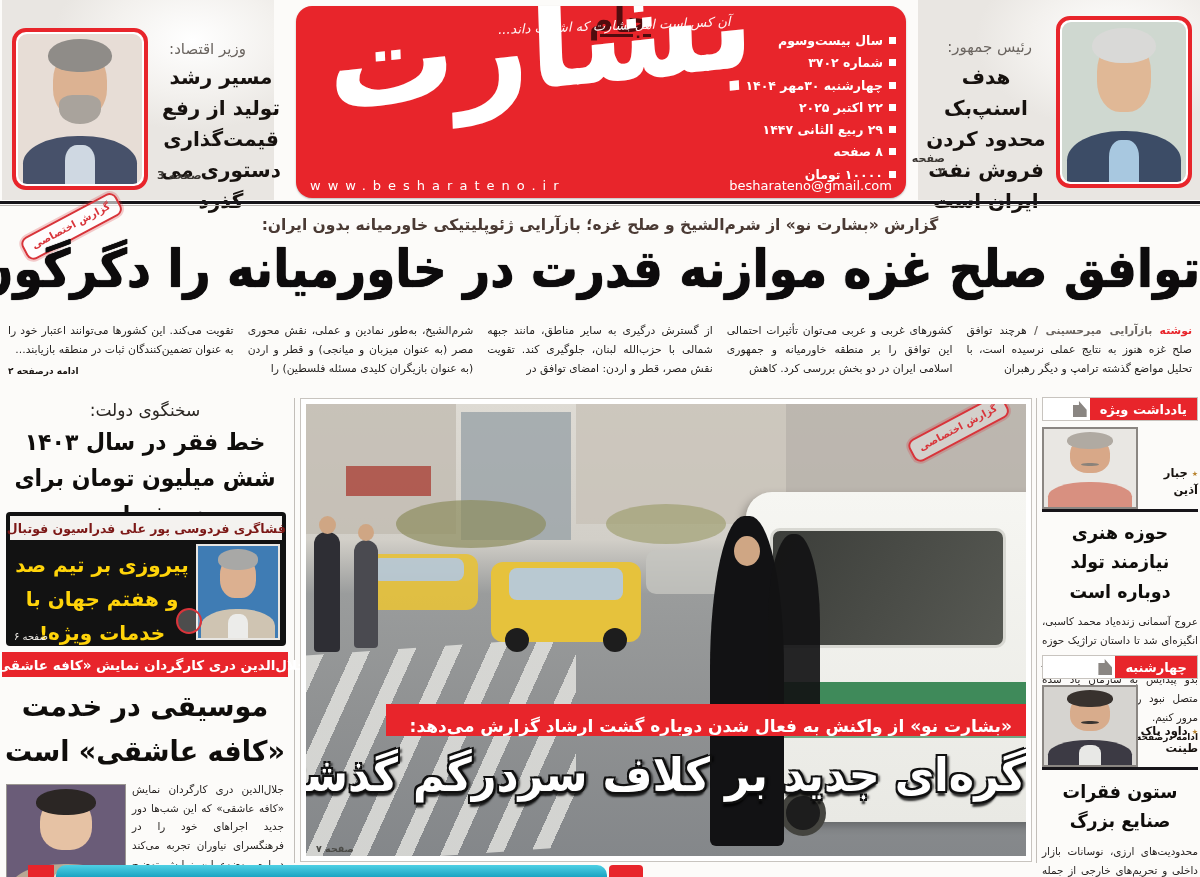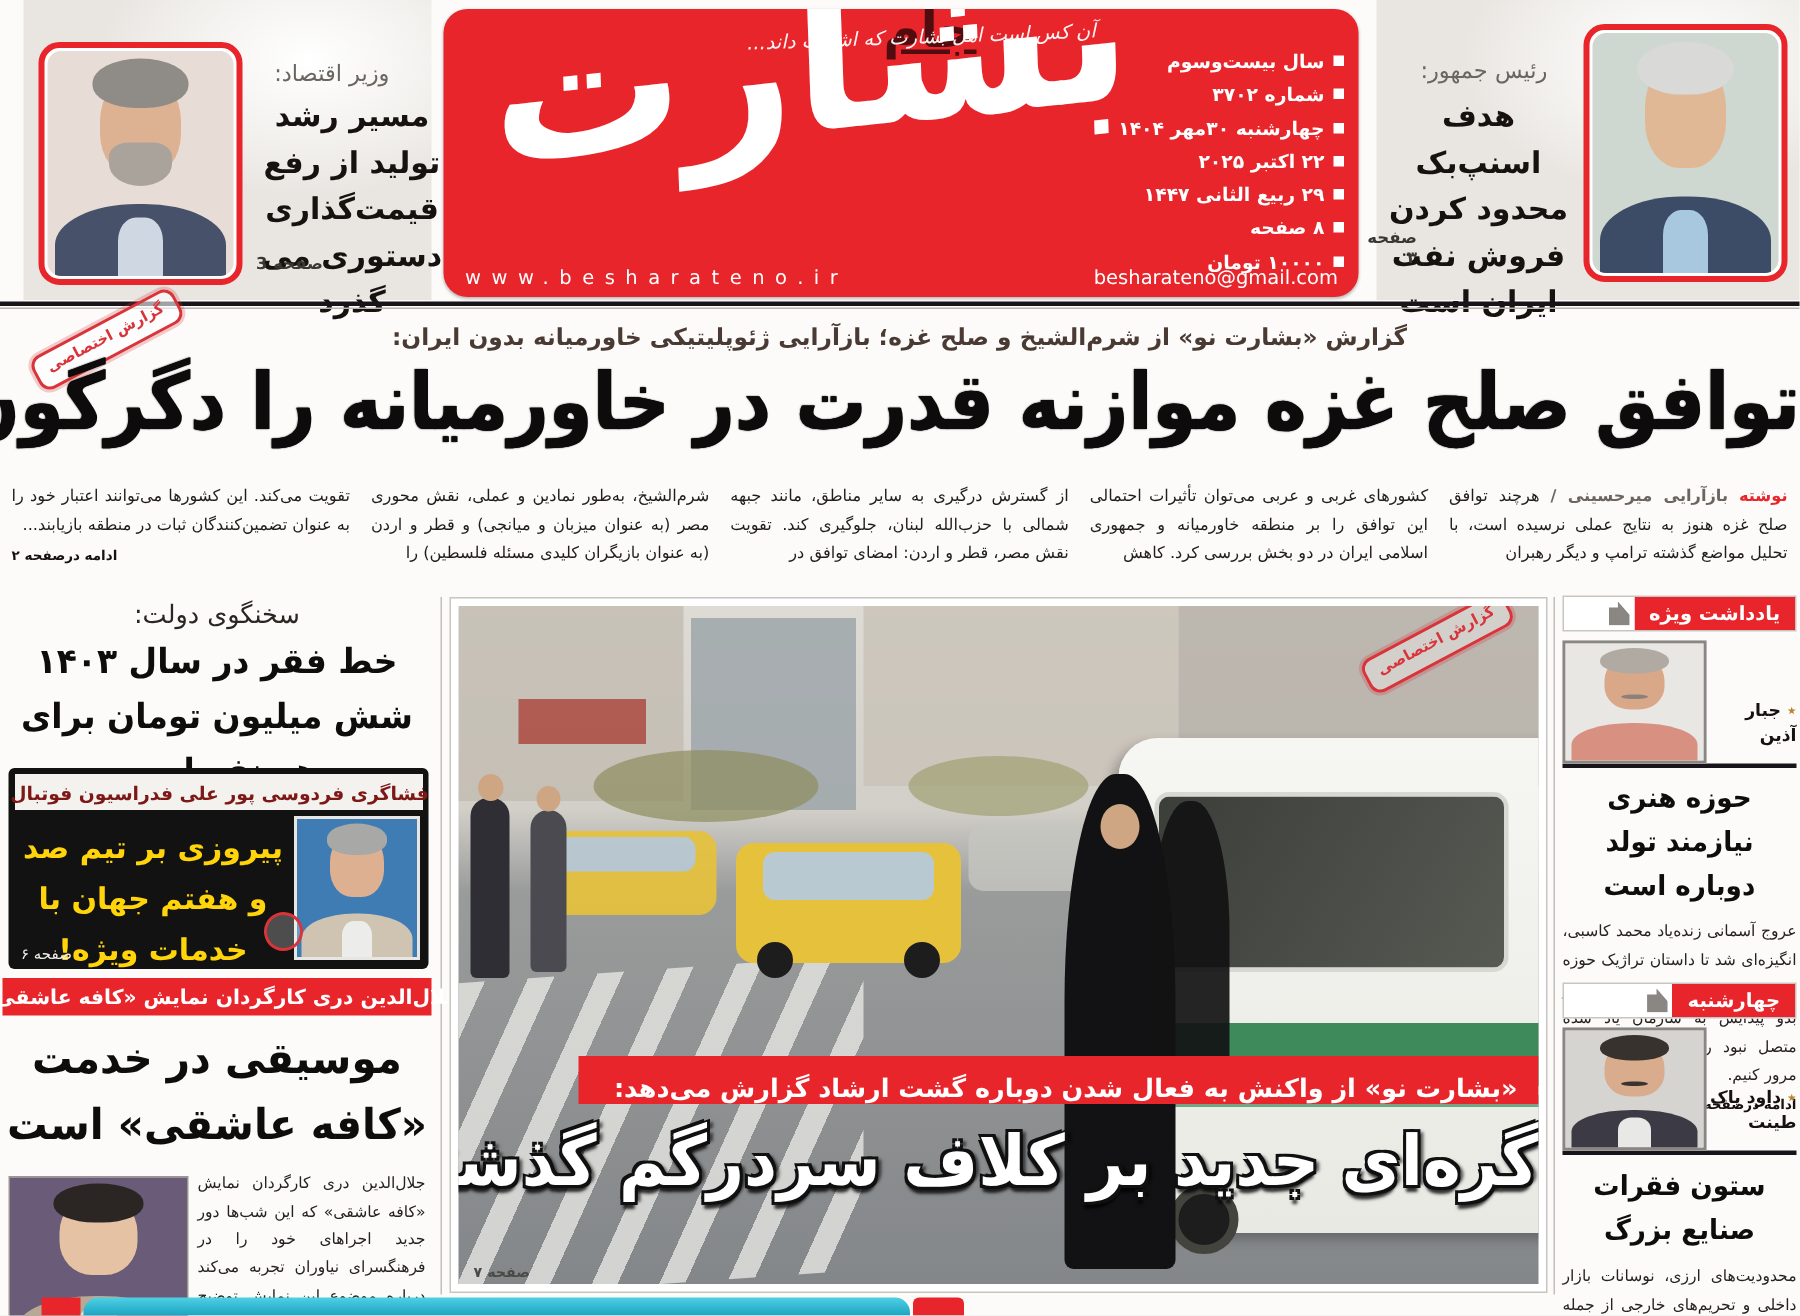--- a/index.html
+++ b/index.html
@@ -3,21 +3,21 @@
 <meta charset="utf-8">
 <style>
   * { margin:0; padding:0; box-sizing:border-box; }
   html,body { width:1200px; height:877px; overflow:hidden; background:#e9e7e3; }
   body { font-family:"DejaVu Sans", sans-serif; }
   .page { position:absolute; inset:0; width:1200px; height:877px; background:#fcfbf9; direction:rtl; overflow:hidden; }
 
   
   .topbox { position:absolute; top:0; height:200px; background:
       radial-gradient(140px 90px at 70% 20%, #ffffff 0%, #f3f1ee 60%, #e9e6e2 100%); }
-  .topbox.left  { left:16px;  width:272px; }
+  .topbox.left  { left:2px;  width:272px; }
   .topbox.right { left:918px; width:282px; }
   .photo-frame { position:absolute; border:4px solid #e8252b; border-radius:14px; background:#fff; padding:2px; overflow:hidden; }
   .photo-frame .portrait { width:100%; height:100%; border-radius:9px; }
 
   .portrait { position:relative; overflow:hidden; background:var(--bg,#ddd); }
   .p-head  { position:absolute; width:44%; height:46%; left:28%; top:10%; background:var(--skin,#e0b896); border-radius:46% 46% 42% 42%; }
   .p-hair  { position:absolute; top:-14%; left:-8%; right:-8%; height:48%; background:var(--hair,#888); border-radius:50% 50% 46% 46%; }
   .p-beard { position:absolute; bottom:-8%; left:12%; right:12%; height:42%; background:var(--beard,transparent); border-radius:35% 35% 55% 55%; }
   .p-mst   { position:absolute; bottom:18%; left:28%; right:28%; height:10%; background:var(--mst,transparent); border-radius:40%; }
   .p-torso { position:absolute; bottom:-6%; left:4%; right:4%; height:38%; background:var(--suit,#445); border-radius:48% 48% 0 0; }

